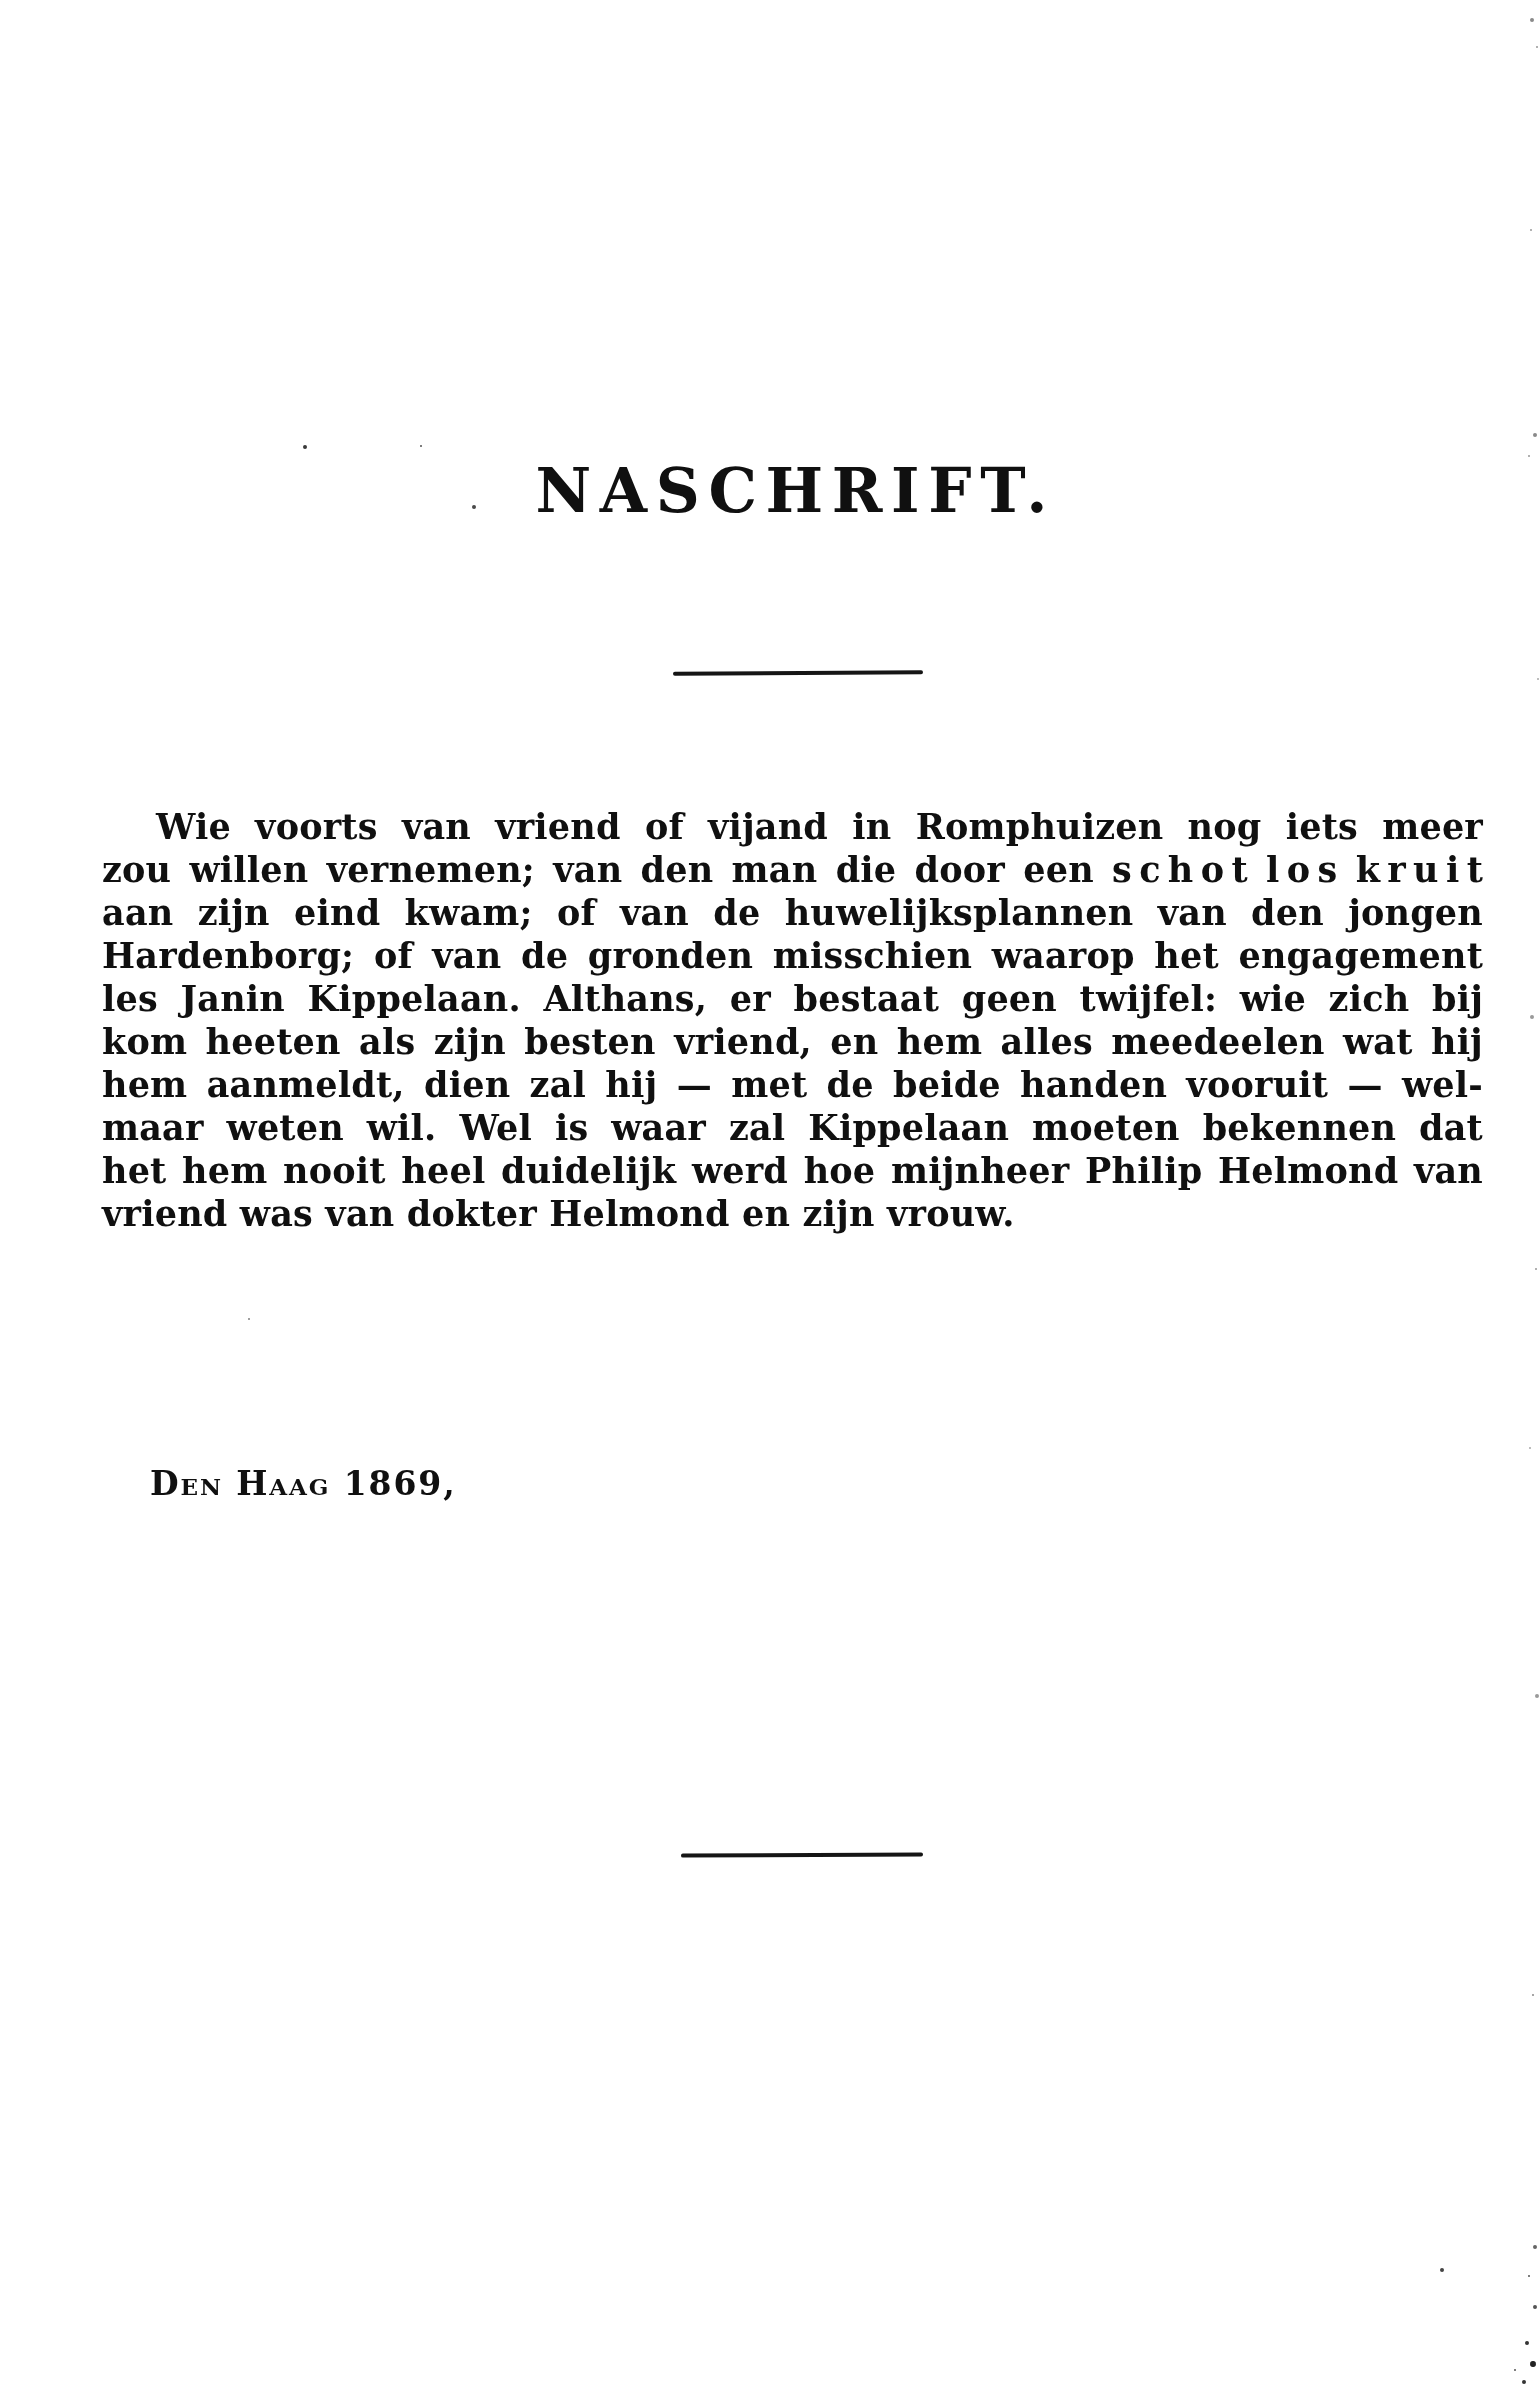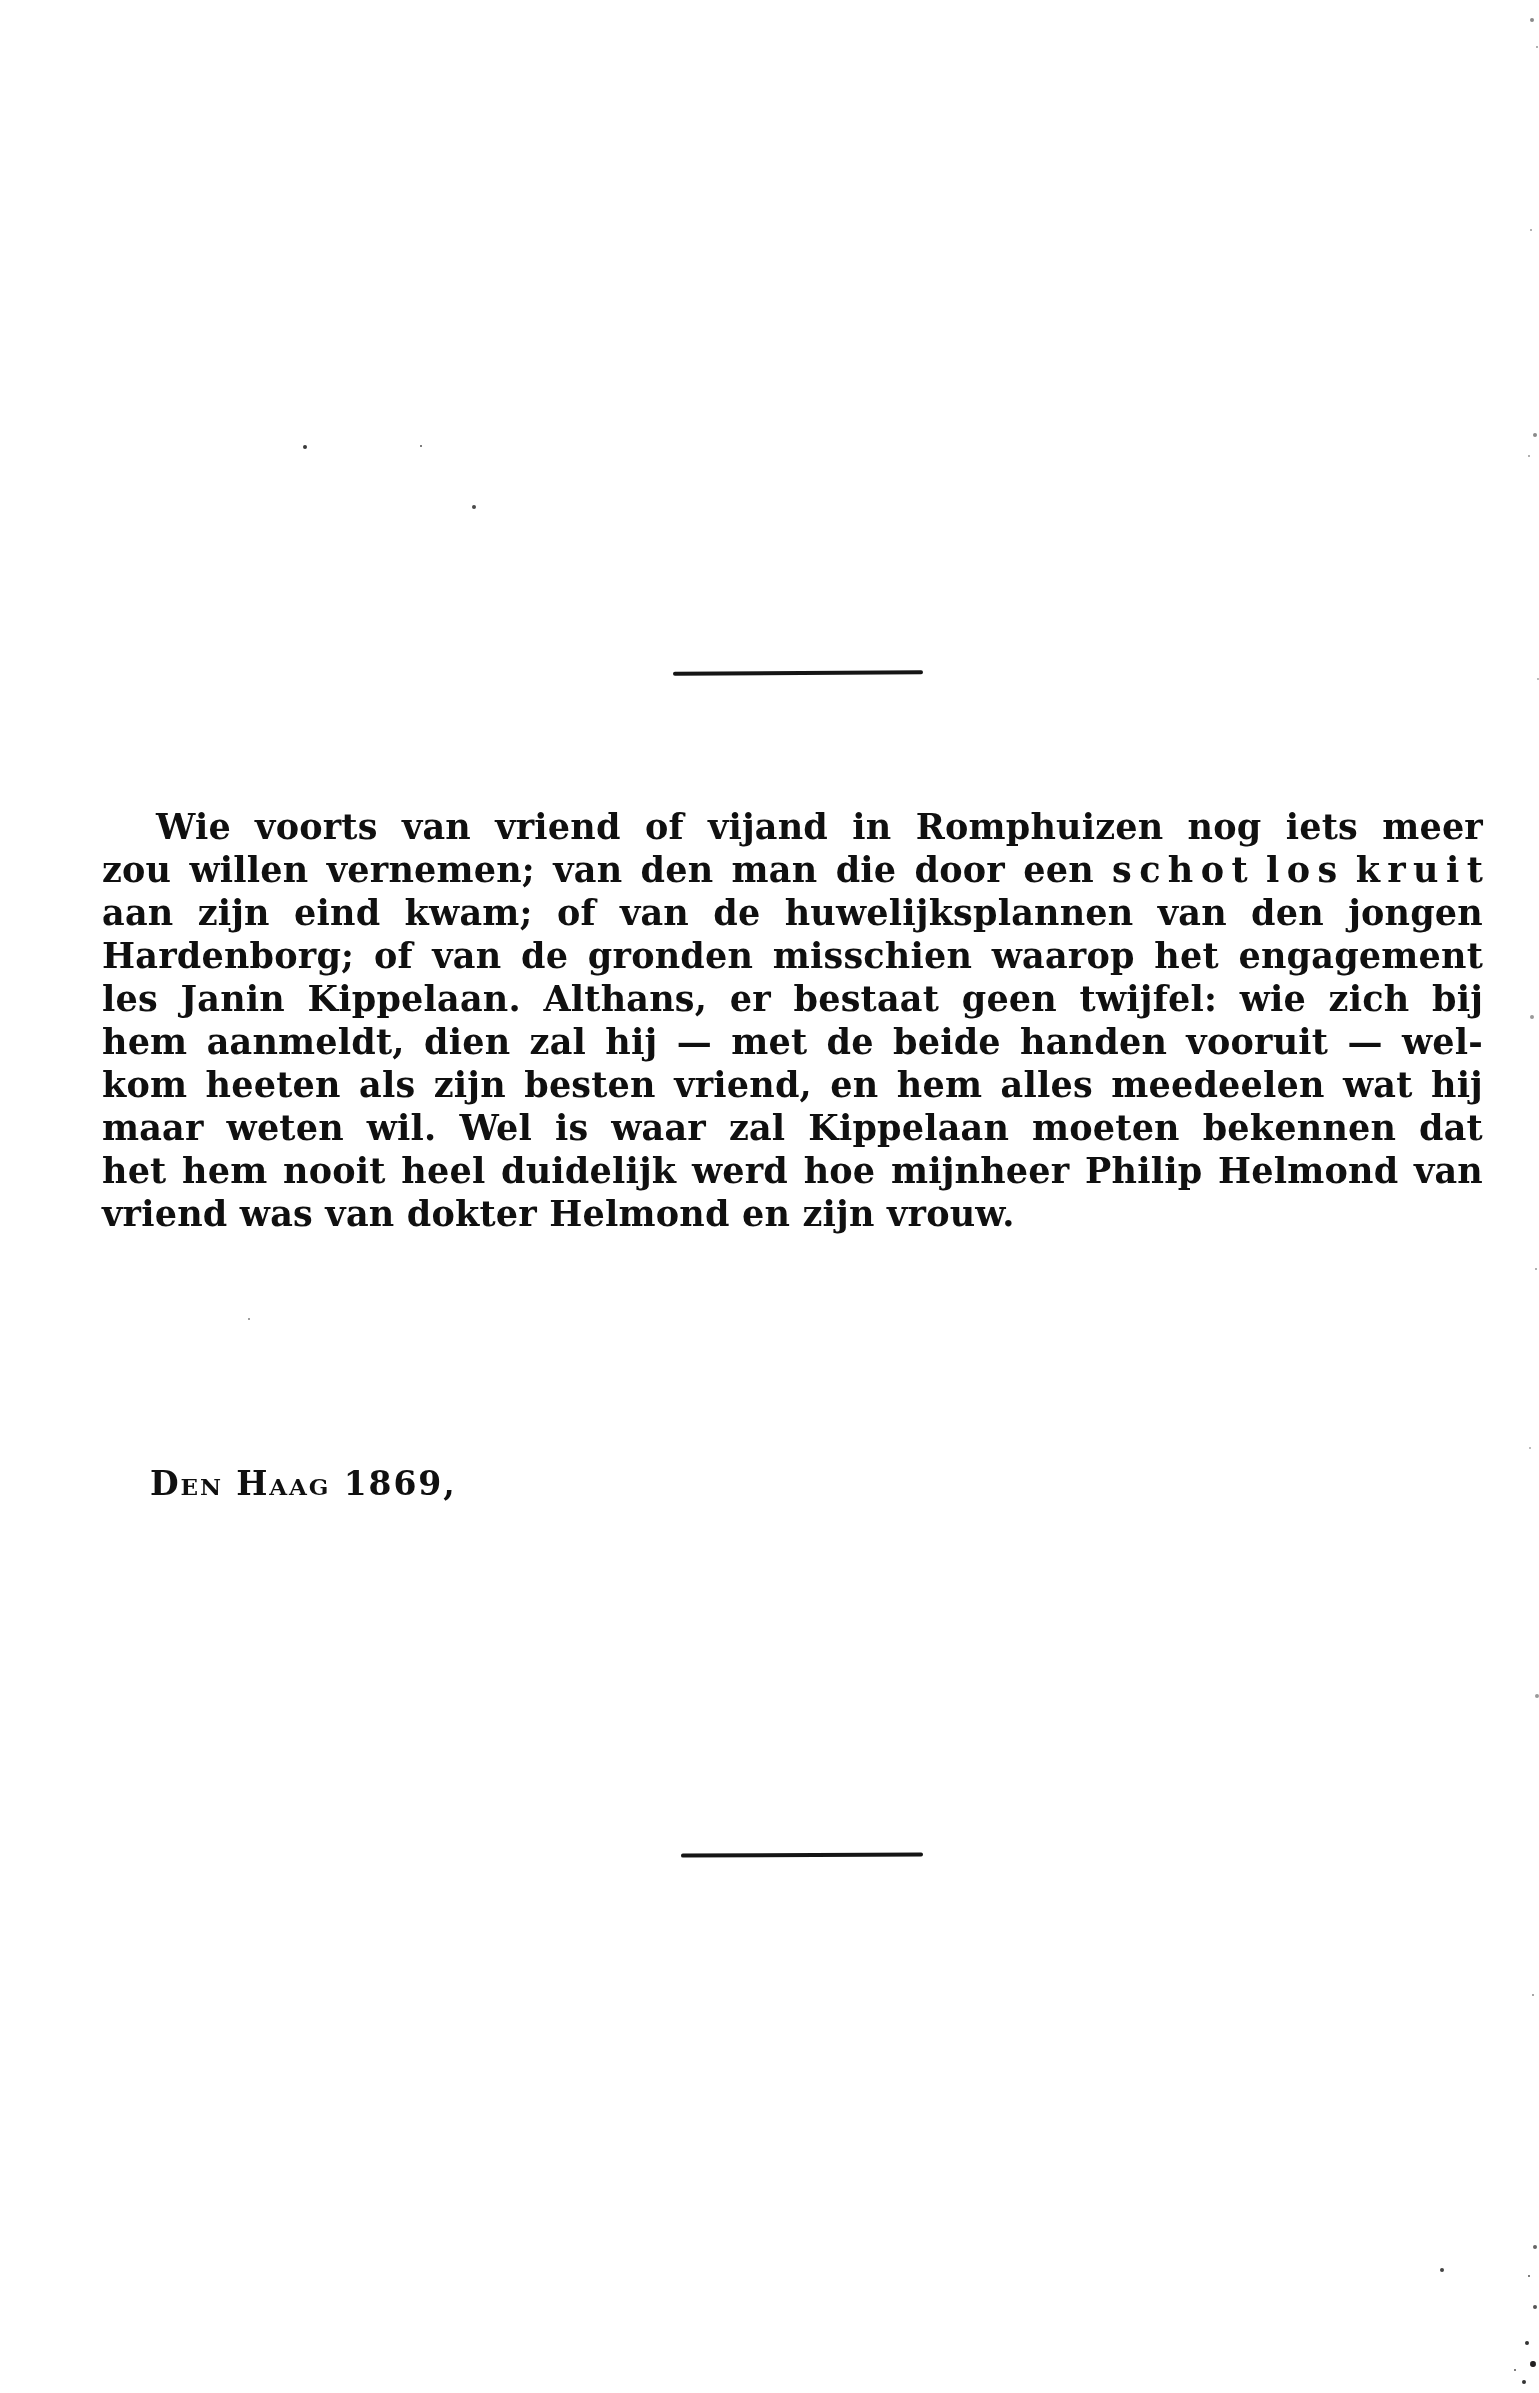--- a/index.html
+++ b/index.html
@@ -115,31 +115,32 @@
       1532px 2363px 0 1.9px #222222,
       1523px 2381px 0 1px #333333,
       1514px 2369px 0 0 #555555;
   }
 </style>
 </head>
 <body>
 
 <div class="page">
 
+  <h1 class="title">NASCHRIFT.</h1>
 
   <div class="rule rule-top"></div>
 
   <div class="paragraph">
     <div class="tline indent">Wie voorts van vriend of vijand in Romphuizen nog iets meer</div>
     <div class="tline">zou willen vernemen; van den man die door een s c h o t l o s k r u i t</div>
     <div class="tline">aan zijn eind kwam; of van de huwelijksplannen van den jongen</div>
     <div class="tline">Hardenborg; of van de gronden misschien waarop het engagement</div>
     <div class="tline">les Janin Kippelaan. Althans, er bestaat geen twijfel: wie zich bij</div>
+    <div class="tline">kom heeten als zijn besten vriend, en hem alles meedeelen wat hij</div>
     <div class="tline">hem aanmeldt, dien zal hij — met de beide handen vooruit — wel-</div>
-    <div class="tline">kom heeten als zijn besten vriend, en hem alles meedeelen wat hij</div>
     <div class="tline">maar weten wil. Wel is waar zal Kippelaan moeten bekennen dat</div>
     <div class="tline">het hem nooit heel duidelijk werd hoe mijnheer Philip Helmond van</div>
     <div class="tline last">vriend was van dokter Helmond en zijn vrouw.</div>
   </div>
 
   <div class="dateline">Den Haag 1869,</div>
 
   <div class="rule rule-bottom"></div>
 
   <div class="specks"></div>

